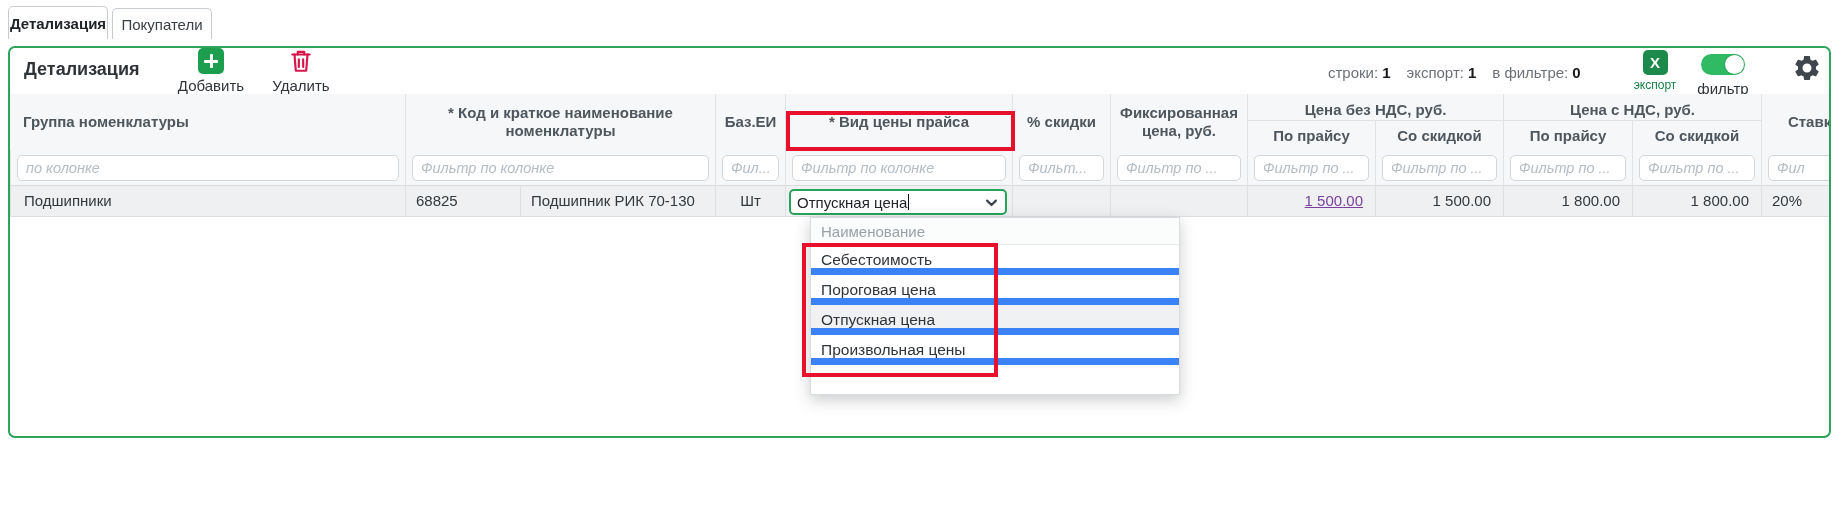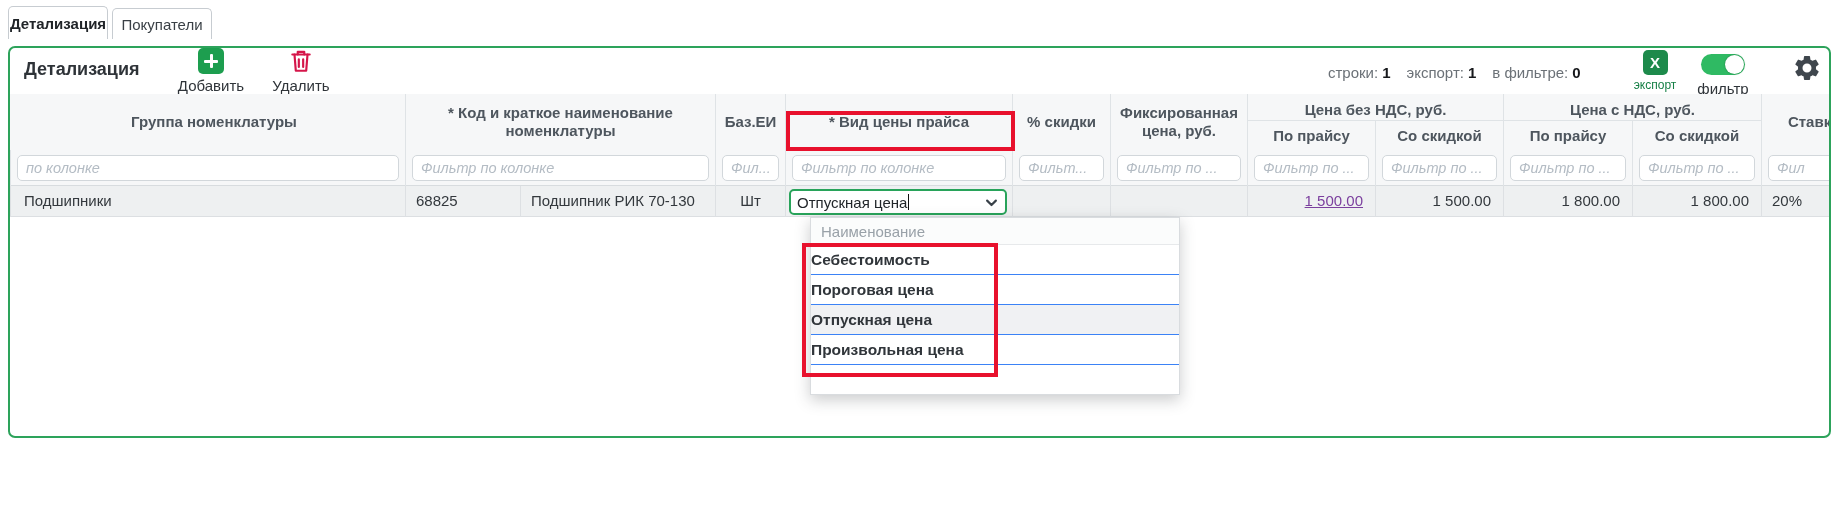--- a/index.html
+++ b/index.html
@@ -39,21 +39,21 @@
              border-bottom:1px solid #d8dcdf;box-sizing:border-box;}
   .data-band{position:absolute;left:10px;top:186px;width:1819px;height:31px;background:#eef0f1;
              border-bottom:1px solid #dcdfe2;box-sizing:border-box;}
   .hcell{position:absolute;top:94px;height:56px;box-sizing:border-box;display:flex;align-items:center;justify-content:center;
          text-align:center;font-size:15px;font-weight:600;color:#4e565e;line-height:1.2;border-left:1px solid #dfe3e6;cursor:pointer;}
   .hgroup{position:absolute;top:94px;height:27px;box-sizing:border-box;display:flex;align-items:flex-end;justify-content:center;
           font-size:15px;font-weight:600;color:#4e565e;border-left:1px solid #dfe3e6;border-bottom:1px solid #dfe3e6;padding-bottom:2px;cursor:pointer;}
   .hsub{position:absolute;top:121px;height:29px;box-sizing:border-box;display:flex;align-items:center;justify-content:center;
         font-size:15px;font-weight:600;color:#4e565e;border-left:1px solid #dfe3e6;cursor:pointer;}
   .no-bl{border-left:none;}
-  .h-left{justify-content:center;padding-left:13px;text-align:left;}
+  .h-left{justify-content:flex-start;padding-left:13px;text-align:left;}
   .h-clip{overflow:hidden;justify-content:flex-start;}
   .h-clip .clip-inner{flex:0 0 140px;width:140px;text-align:center;}
   .fcell{position:absolute;top:150px;height:36px;box-sizing:border-box;border-left:1px solid #dfe3e6;display:flex;align-items:center;overflow:hidden;}
   .filter{flex:1;min-width:0;margin:0 6px;height:26px;box-sizing:border-box;border:1px solid #d2d7db;border-radius:5px;background:#fff;
           padding:0 8px;font-family:"Liberation Sans","DejaVu Sans",sans-serif;font-size:14.5px;font-style:italic;color:#3a3f44;outline:none;}
   .filter::placeholder{color:#b4bcc4;opacity:1;}
   .filter-fixed{flex:0 0 120px;width:120px;}
   .dcell{position:absolute;top:186px;height:31px;box-sizing:border-box;line-height:30px;font-size:15px;color:#33383d;
          border-left:1px solid #dde0e3;overflow:hidden;white-space:nowrap;}
   .d-left{padding-left:13px;}
@@ -65,22 +65,22 @@
   .select-box{position:absolute;left:789px;top:189px;width:218px;height:26px;box-sizing:border-box;background:#fff;
               border:2px solid #28a35a;border-radius:5px;display:flex;align-items:center;padding:0 6px;cursor:pointer;z-index:4;}
   .select-text{font-size:15px;color:#22262a;white-space:nowrap;}
   .text-cursor{width:1px;height:16px;background:#111;margin-left:1px;}
   .select-chevron{margin-left:auto;display:flex;align-items:center;}
   
   .dropdown{position:absolute;left:810px;top:217px;width:370px;height:178px;background:#fff;box-sizing:border-box;
             border:1px solid #d9dcdf;box-shadow:0 5px 14px rgba(50,54,58,.25);z-index:5;}
   .dd-header{height:27px;line-height:27px;padding-left:10px;font-size:15px;color:#99a1a8;background:#fbfcfc;
              border-bottom:1px solid #e7e9eb;box-sizing:border-box;}
-  .dd-option{height:30px;line-height:29px;font-size:15.5px;color:#30353a;border-bottom:1px solid #3b82f6;
-             box-sizing:border-box;cursor:pointer;background:#fff;font-weight:bold;}
+  .dd-option{height:30px;line-height:29px;padding-left:10px;font-size:15.5px;color:#30353a;border-bottom:7px solid #3b82f6;
+             box-sizing:border-box;cursor:pointer;background:#fff;}
   .dd-option.hl{background:#f0f1f3;}
   
   .anno{position:absolute;border:4px solid #e8112d;box-sizing:border-box;z-index:10;pointer-events:none;}
   .anno-header{left:786px;top:111px;width:229px;height:40px;}
   .anno-options{left:802px;top:243px;width:196px;height:134px;}
 </style>
 </head>
 <body>
 
 <div class="stage">
@@ -234,19 +234,19 @@
           <path d="M5 9l7 7 7-7"></path>
         </svg>
     </span>
   </div>
 
   <div class="dropdown">
     <div class="dd-header">Наименование</div>
     <div class="dd-option">Себестоимость</div>
     <div class="dd-option">Пороговая цена</div>
     <div class="dd-option hl">Отпускная цена</div>
-    <div class="dd-option">Произвольная цена</div>
+    <div class="dd-option">Произвольная цены</div>
   </div>
 
   <div class="anno anno-header"></div>
   <div class="anno anno-options"></div>
 
 </div>
 
 </body></html>

